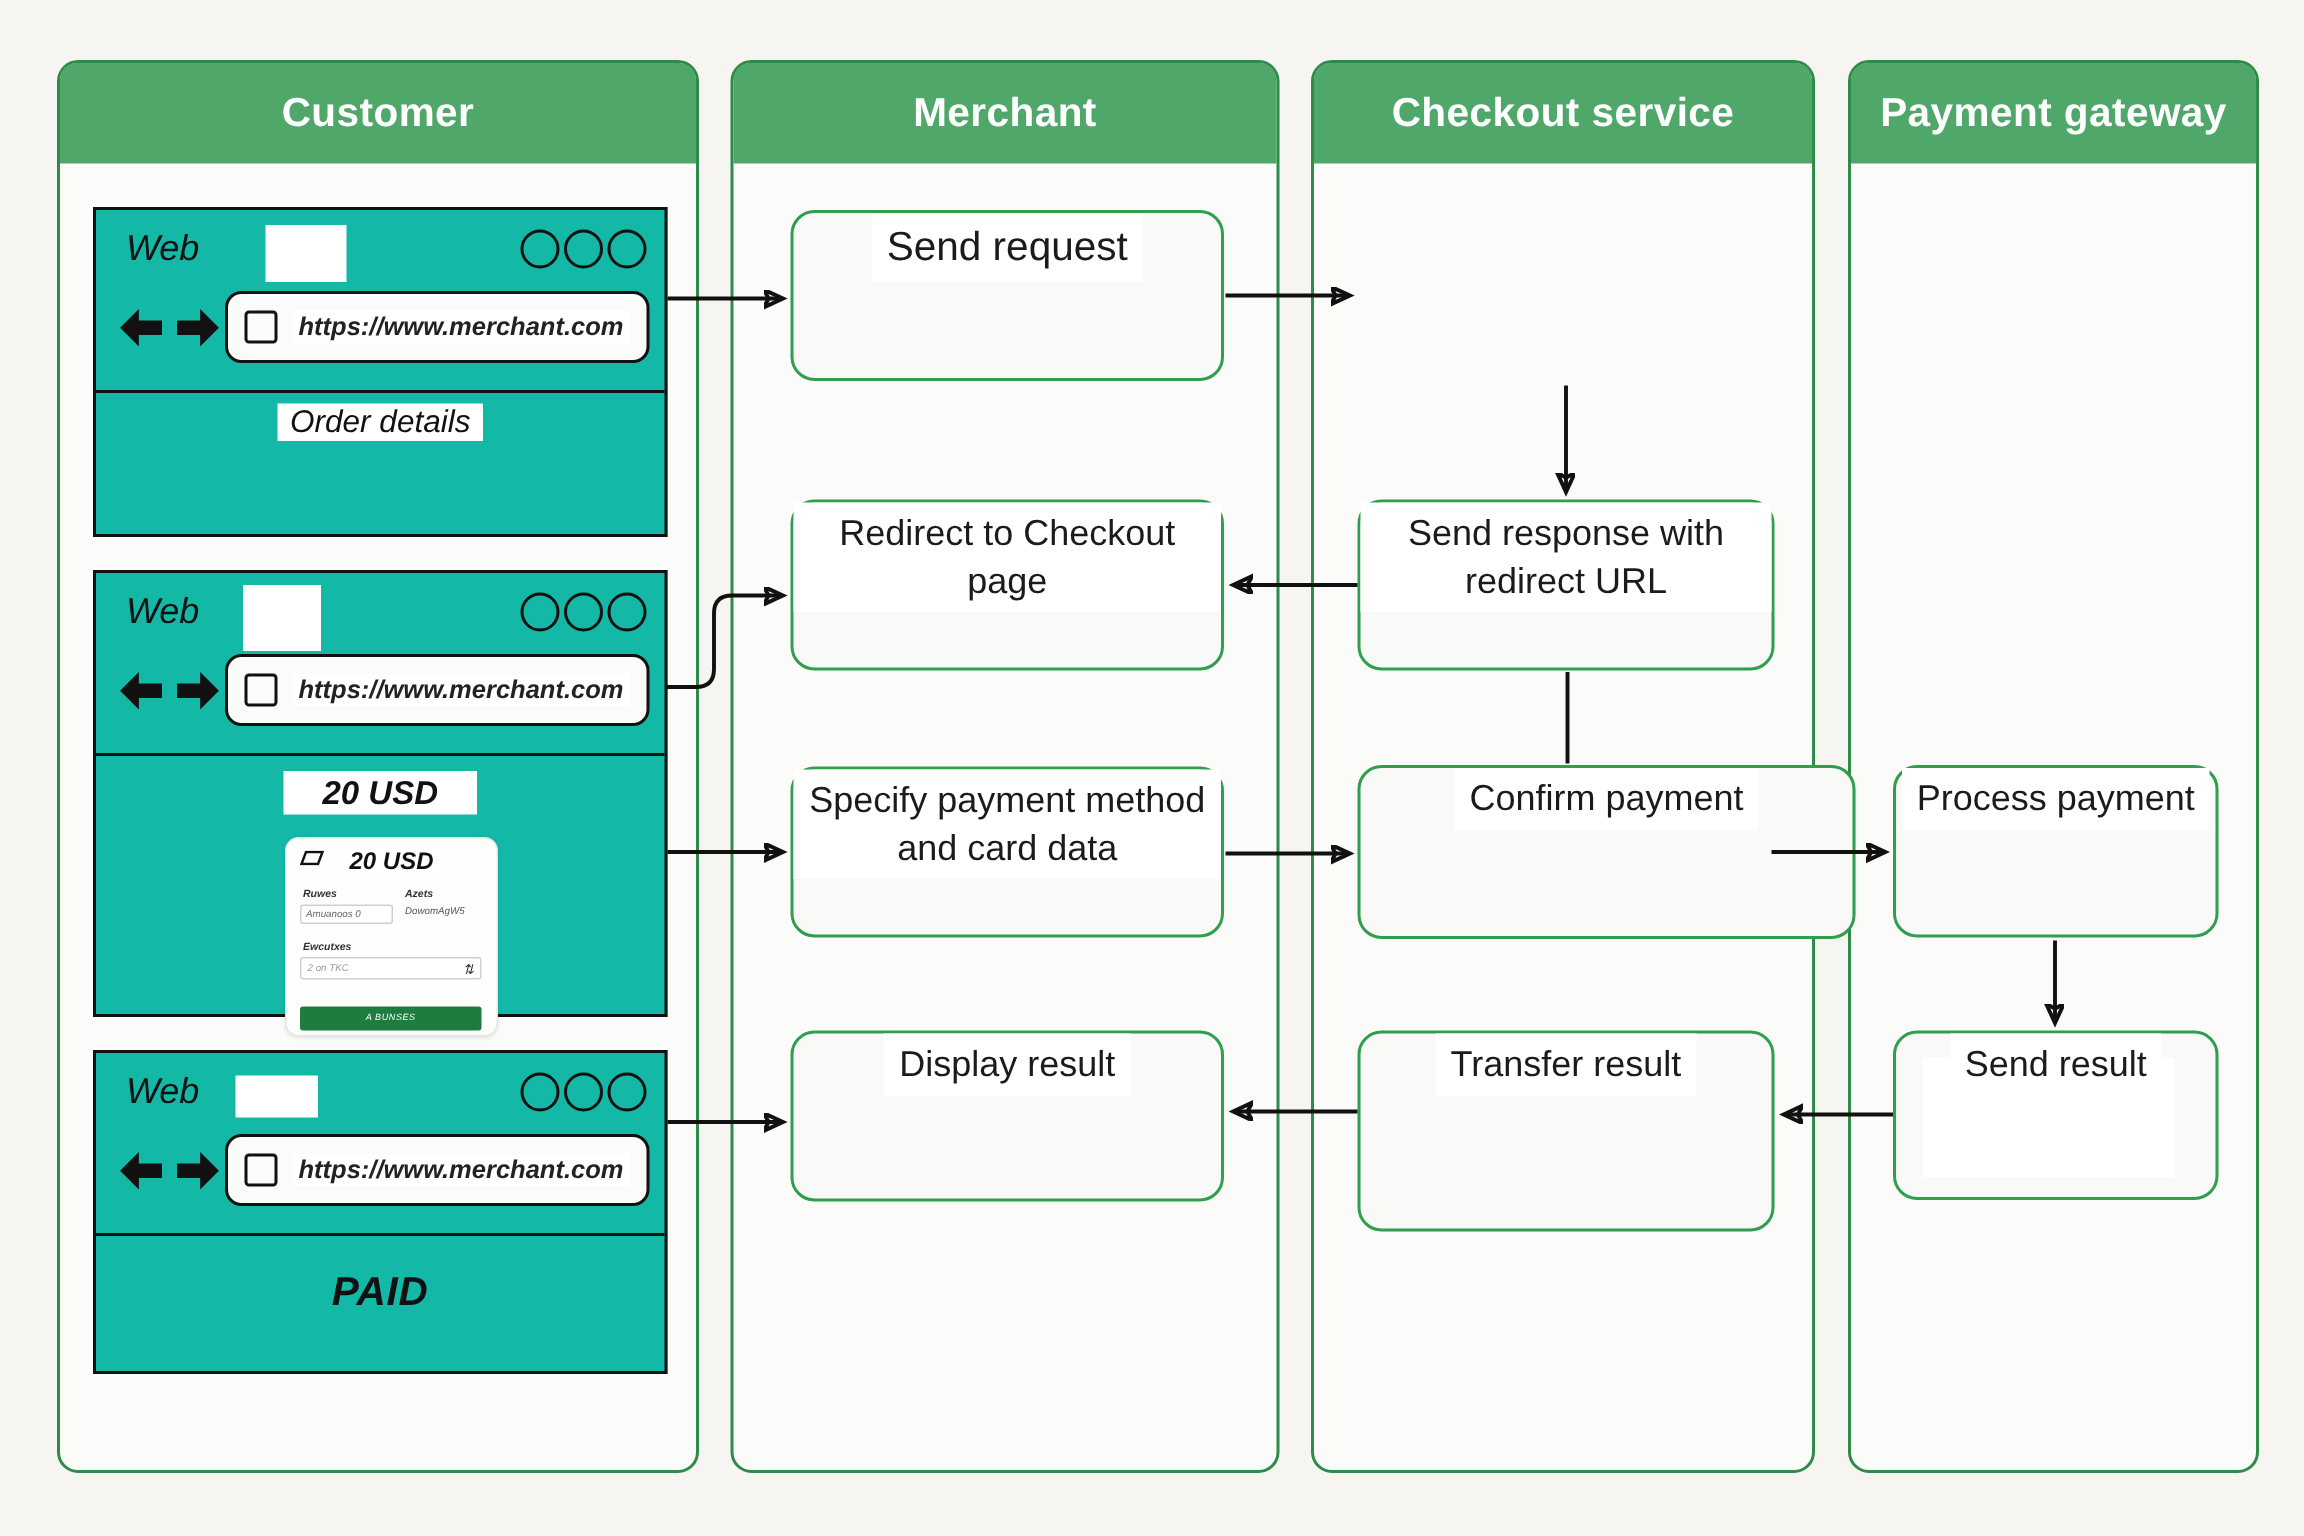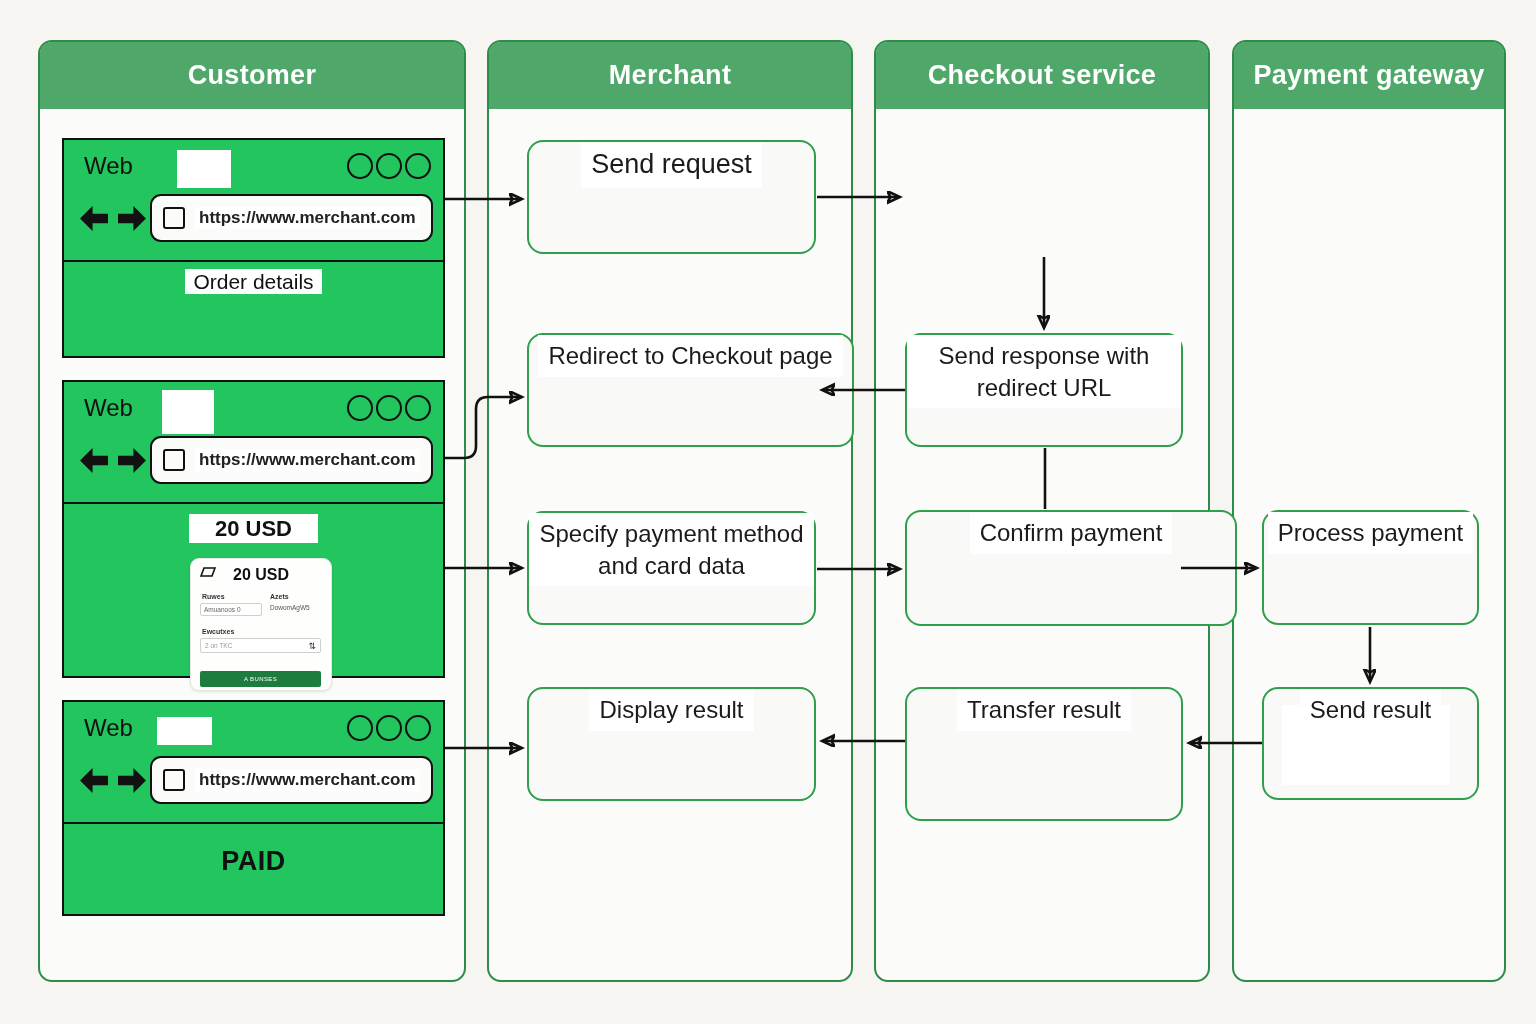--- a/index.html
+++ b/index.html
@@ -18,33 +18,33 @@
 
   
   .node{position:absolute;border:2px solid #2f9e4d;border-radius:16px;background:#f9f9f7;
         display:flex;align-items:flex-start;justify-content:center;text-align:center;
         font-size:24px;color:#1b1b1b;line-height:1.32;box-sizing:border-box;}
   .node .lbl{background:#fff;padding:5px 10px;box-decoration-break:clone;
         -webkit-box-decoration-break:clone;position:relative;z-index:2;}
   .patch{position:absolute;background:#fff;z-index:1;}
 
   #node-send-request{left:527px;top:140px;width:289px;height:114px;font-size:27px;}
-  #node-redirect{left:527px;top:333px;width:327px;height:114px;}
+  #node-redirect{left:527px;top:333px;width:289px;height:114px;}
   #node-specify{left:527px;top:511px;width:289px;height:114px;}
   #node-display{left:527px;top:687px;width:289px;height:114px;}
   #node-validate{left:905px;top:139px;width:278px;height:115px;}
   #node-send-response{left:905px;top:333px;width:278px;height:114px;}
   #node-confirm{left:905px;top:510px;width:332px;height:116px;}
   #node-transfer{left:905px;top:687px;width:278px;height:134px;}
   #node-process{left:1262px;top:510px;width:217px;height:115px;}
   #node-send-result{left:1262px;top:687px;width:217px;height:113px;}
 
   
-  .browser{position:absolute;left:62px;width:383px;border:2.5px solid #111;background:#22c55e;
-        box-sizing:border-box;}
+  .browser{position:absolute;left:62px;width:383px;border:2.5px solid #111;background:#14b8a6;
+        box-sizing:border-box;font-style:italic;}
   #browser-1{top:138px;height:220px;}
   #browser-2{top:380px;height:298px;}
   #browser-3{top:700px;height:216px;}
   .b-toolbar{position:relative;height:120px;border-bottom:2.5px solid #111;}
   .b-title{position:absolute;left:20px;top:12px;font-size:24px;color:#111;}
   .b-dots{position:absolute;right:12px;top:13px;display:flex;gap:3px;}
   .dot{width:26px;height:26px;border:2.5px solid #111;border-radius:50%;box-sizing:border-box;background:transparent;}
   .b-nav{position:absolute;left:15px;top:65px;display:flex;gap:6px;align-items:center;}
   .b-url{position:absolute;left:86px;top:54px;width:283px;height:48px;border:2.5px solid #111;
         border-radius:11px;display:flex;align-items:center;gap:10px;padding:17px 11px;

